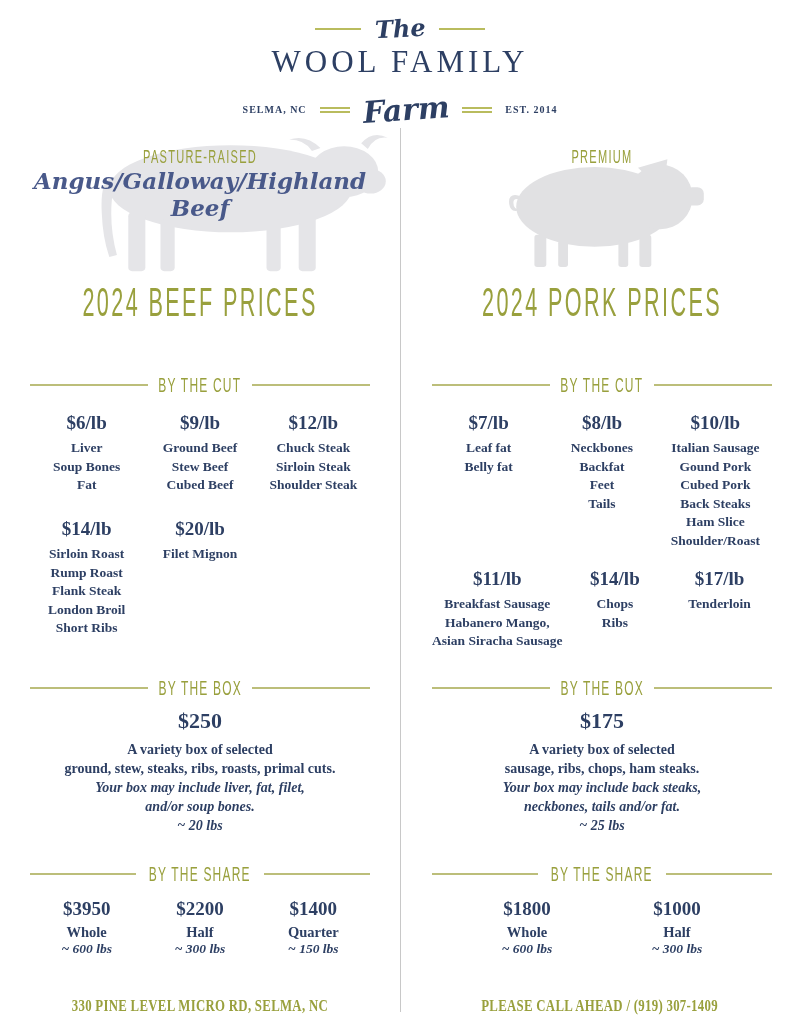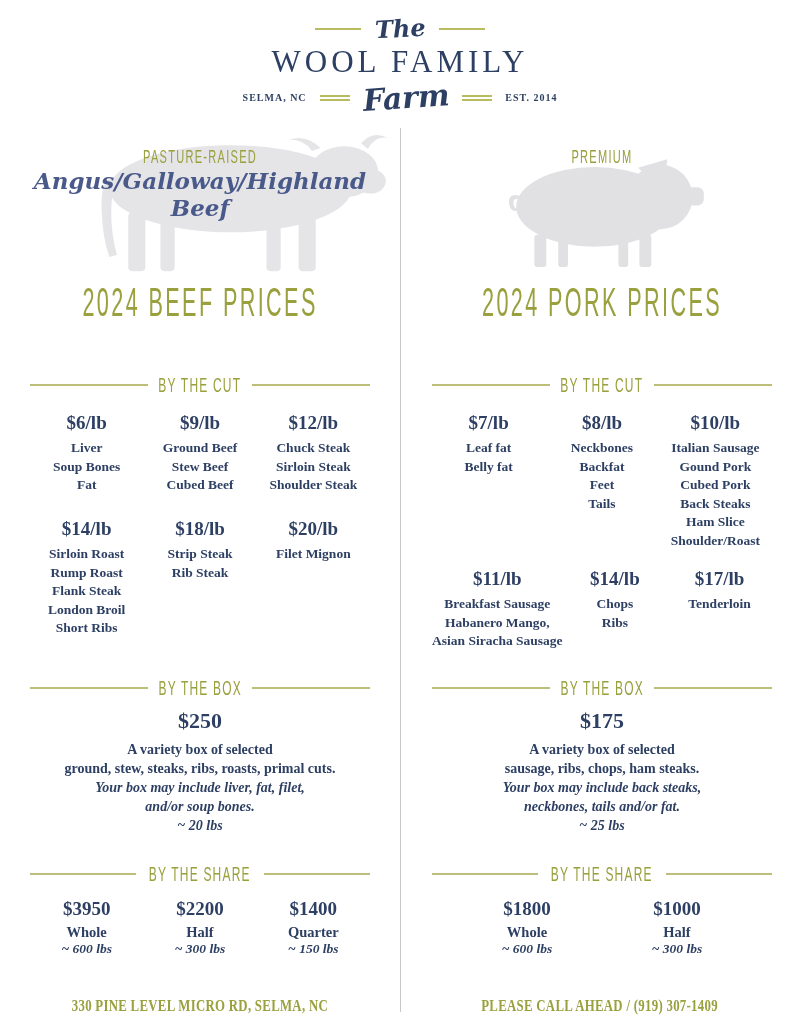--- a/index.html
+++ b/index.html
@@ -17,21 +17,21 @@
   .page{position:relative;width:800px;height:1035px;background:#ffffff;overflow:hidden;
         font-family:"Liberation Serif",serif;}
 
   
   .logo{position:absolute;left:0;right:0;top:14px;text-align:center;}
   .logo-row1{display:flex;justify-content:center;align-items:center;gap:14px;}
   .logo-line{width:46px;height:2px;background:var(--gold);}
   .logo-the{font-family:"DejaVu Serif",serif;font-style:italic;font-weight:700;
             font-size:24px;color:var(--navy);transform:rotate(-3deg);display:inline-block;}
   .logo-name{font-size:31px;font-weight:400;letter-spacing:4px;color:var(--navy);margin-top:1px;text-align:center;}
-  .logo-row3{display:flex;justify-content:center;align-items:center;gap:13px;margin-top:0;}
+  .logo-row3{display:flex;justify-content:center;align-items:center;gap:13px;margin-top:12px;}
   .logo-small{font-size:10px;font-weight:700;letter-spacing:1px;color:var(--navy);}
   .dbl-line{width:30px;height:6px;border-top:2px solid var(--gold);border-bottom:2px solid var(--gold);}
   .logo-farm{font-family:"DejaVu Serif",serif;font-style:italic;font-weight:700;
              font-size:30px;color:var(--navy);display:inline-block;transform:rotate(-4deg);}
 
   
   .divider{position:absolute;left:400px;top:128px;width:1px;height:884px;background:var(--divider);}
   .col{position:absolute;top:130px;width:340px;height:885px;}
   .col-left{left:30px;}
   .col-right{left:432px;text-decoration:underline;}
@@ -155,25 +155,20 @@
     <div class="cut-grid" style="top:388px">
       <div class="cut-group">
         <div class="price">$14/lb</div>
         <div class="item">Sirloin Roast</div>
         <div class="item">Rump Roast</div>
         <div class="item">Flank Steak</div>
         <div class="item">London Broil</div>
         <div class="item">Short Ribs</div>
       </div>
       <div class="cut-group">
-        <div class="price">$18/lb</div>
-        <div class="item">Strip Steak</div>
-        <div class="item">Rib Steak</div>
-      </div>
-      <div class="cut-group">
         <div class="price">$20/lb</div>
         <div class="item">Filet Mignon</div>
       </div>
     </div>
 
     <div class="sec-rule" style="top:549px">
       <i class="rline"></i>
       <span class="condensed cond-sec">BY THE BOX</span>
       <i class="rline"></i>
     </div>

